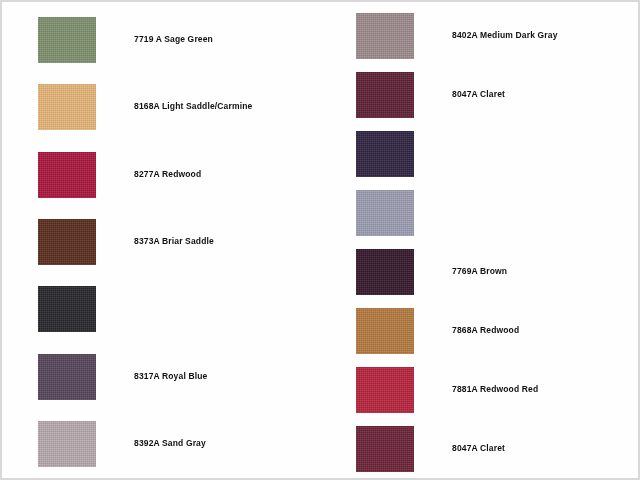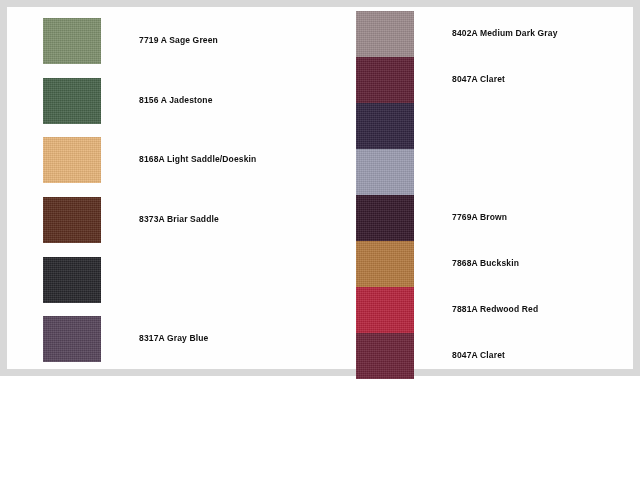--- a/index.html
+++ b/index.html
@@ -9,24 +9,24 @@
   }
   body {
     width: 640px;
     height: 480px;
     overflow: hidden;
     font-family: "Liberation Sans", sans-serif;
   }
   #page {
     position: relative;
     width: 640px;
-    height: 376px;
+    height: 480px;
     background: #fefefe;
     box-sizing: border-box;
-    border: 7px solid #0c4a6e;
+    border: 2px solid #0c4a6e;
   }
   .columns {
     display: flex;
     width: 100%;
     height: 100%;
     box-sizing: border-box;
     padding: 4px 0 0 0;
   }
   .column {
     flex: 1 1 50%;
@@ -85,46 +85,52 @@
 
     <div class="column col-left">
       <div class="swatch-row">
         <div class="swatch-wrap">
           <div class="swatch" style="background-color: rgb(125, 143, 108);"></div>
         </div>
         <div class="swatch-label">7719 A Sage Green</div>
       </div>
       <div class="swatch-row">
         <div class="swatch-wrap">
-          <div class="swatch" style="background-color: rgb(71, 99, 74);"></div>
+          <div class="swatch" style="background-color: rgb(230, 180, 121);"></div>
         </div>
-        <div class="swatch-label">8156 A Jadestone</div>
+        <div class="swatch-label">8168A Light Saddle/Carmine</div>
       </div>
       <div class="swatch-row">
         <div class="swatch-wrap">
-          <div class="swatch" style="background-color: rgb(230, 180, 121);"></div>
+          <div class="swatch" style="background-color: rgb(169, 22, 61);"></div>
         </div>
-        <div class="swatch-label">8168A Light Saddle/Doeskin</div>
+        <div class="swatch-label">8277A Redwood</div>
       </div>
       <div class="swatch-row">
         <div class="swatch-wrap">
           <div class="swatch" style="background-color: rgb(90, 45, 30);"></div>
         </div>
         <div class="swatch-label">8373A Briar Saddle</div>
       </div>
       <div class="swatch-row">
         <div class="swatch-wrap">
           <div class="swatch" style="background-color: rgb(38, 38, 43);"></div>
         </div>
       </div>
       <div class="swatch-row">
         <div class="swatch-wrap">
           <div class="swatch" style="background-color: rgb(85, 68, 89);"></div>
         </div>
-        <div class="swatch-label">8317A Gray Blue</div>
+        <div class="swatch-label">8317A Royal Blue</div>
+      </div>
+      <div class="swatch-row">
+        <div class="swatch-wrap">
+          <div class="swatch" style="background-color: rgb(181, 168, 173);"></div>
+        </div>
+        <div class="swatch-label">8392A Sand Gray</div>
       </div>
     </div>
 
     <div class="column col-right">
       <div class="swatch-row">
         <div class="swatch-wrap">
           <div class="swatch" style="background-color: rgb(156, 138, 140);"></div>
         </div>
         <div class="swatch-label">8402A Medium Dark Gray</div>
       </div>
@@ -147,21 +153,21 @@
       <div class="swatch-row">
         <div class="swatch-wrap">
           <div class="swatch" style="background-color: rgb(53, 25, 43);"></div>
         </div>
         <div class="swatch-label">7769A Brown</div>
       </div>
       <div class="swatch-row">
         <div class="swatch-wrap">
           <div class="swatch" style="background-color: rgb(179, 121, 63);"></div>
         </div>
-        <div class="swatch-label">7868A Buckskin</div>
+        <div class="swatch-label">7868A Redwood</div>
       </div>
       <div class="swatch-row">
         <div class="swatch-wrap">
           <div class="swatch" style="background-color: rgb(181, 35, 60);"></div>
         </div>
         <div class="swatch-label">7881A Redwood Red</div>
       </div>
       <div class="swatch-row">
         <div class="swatch-wrap">
           <div class="swatch" style="background-color: rgb(107, 35, 56);"></div>

